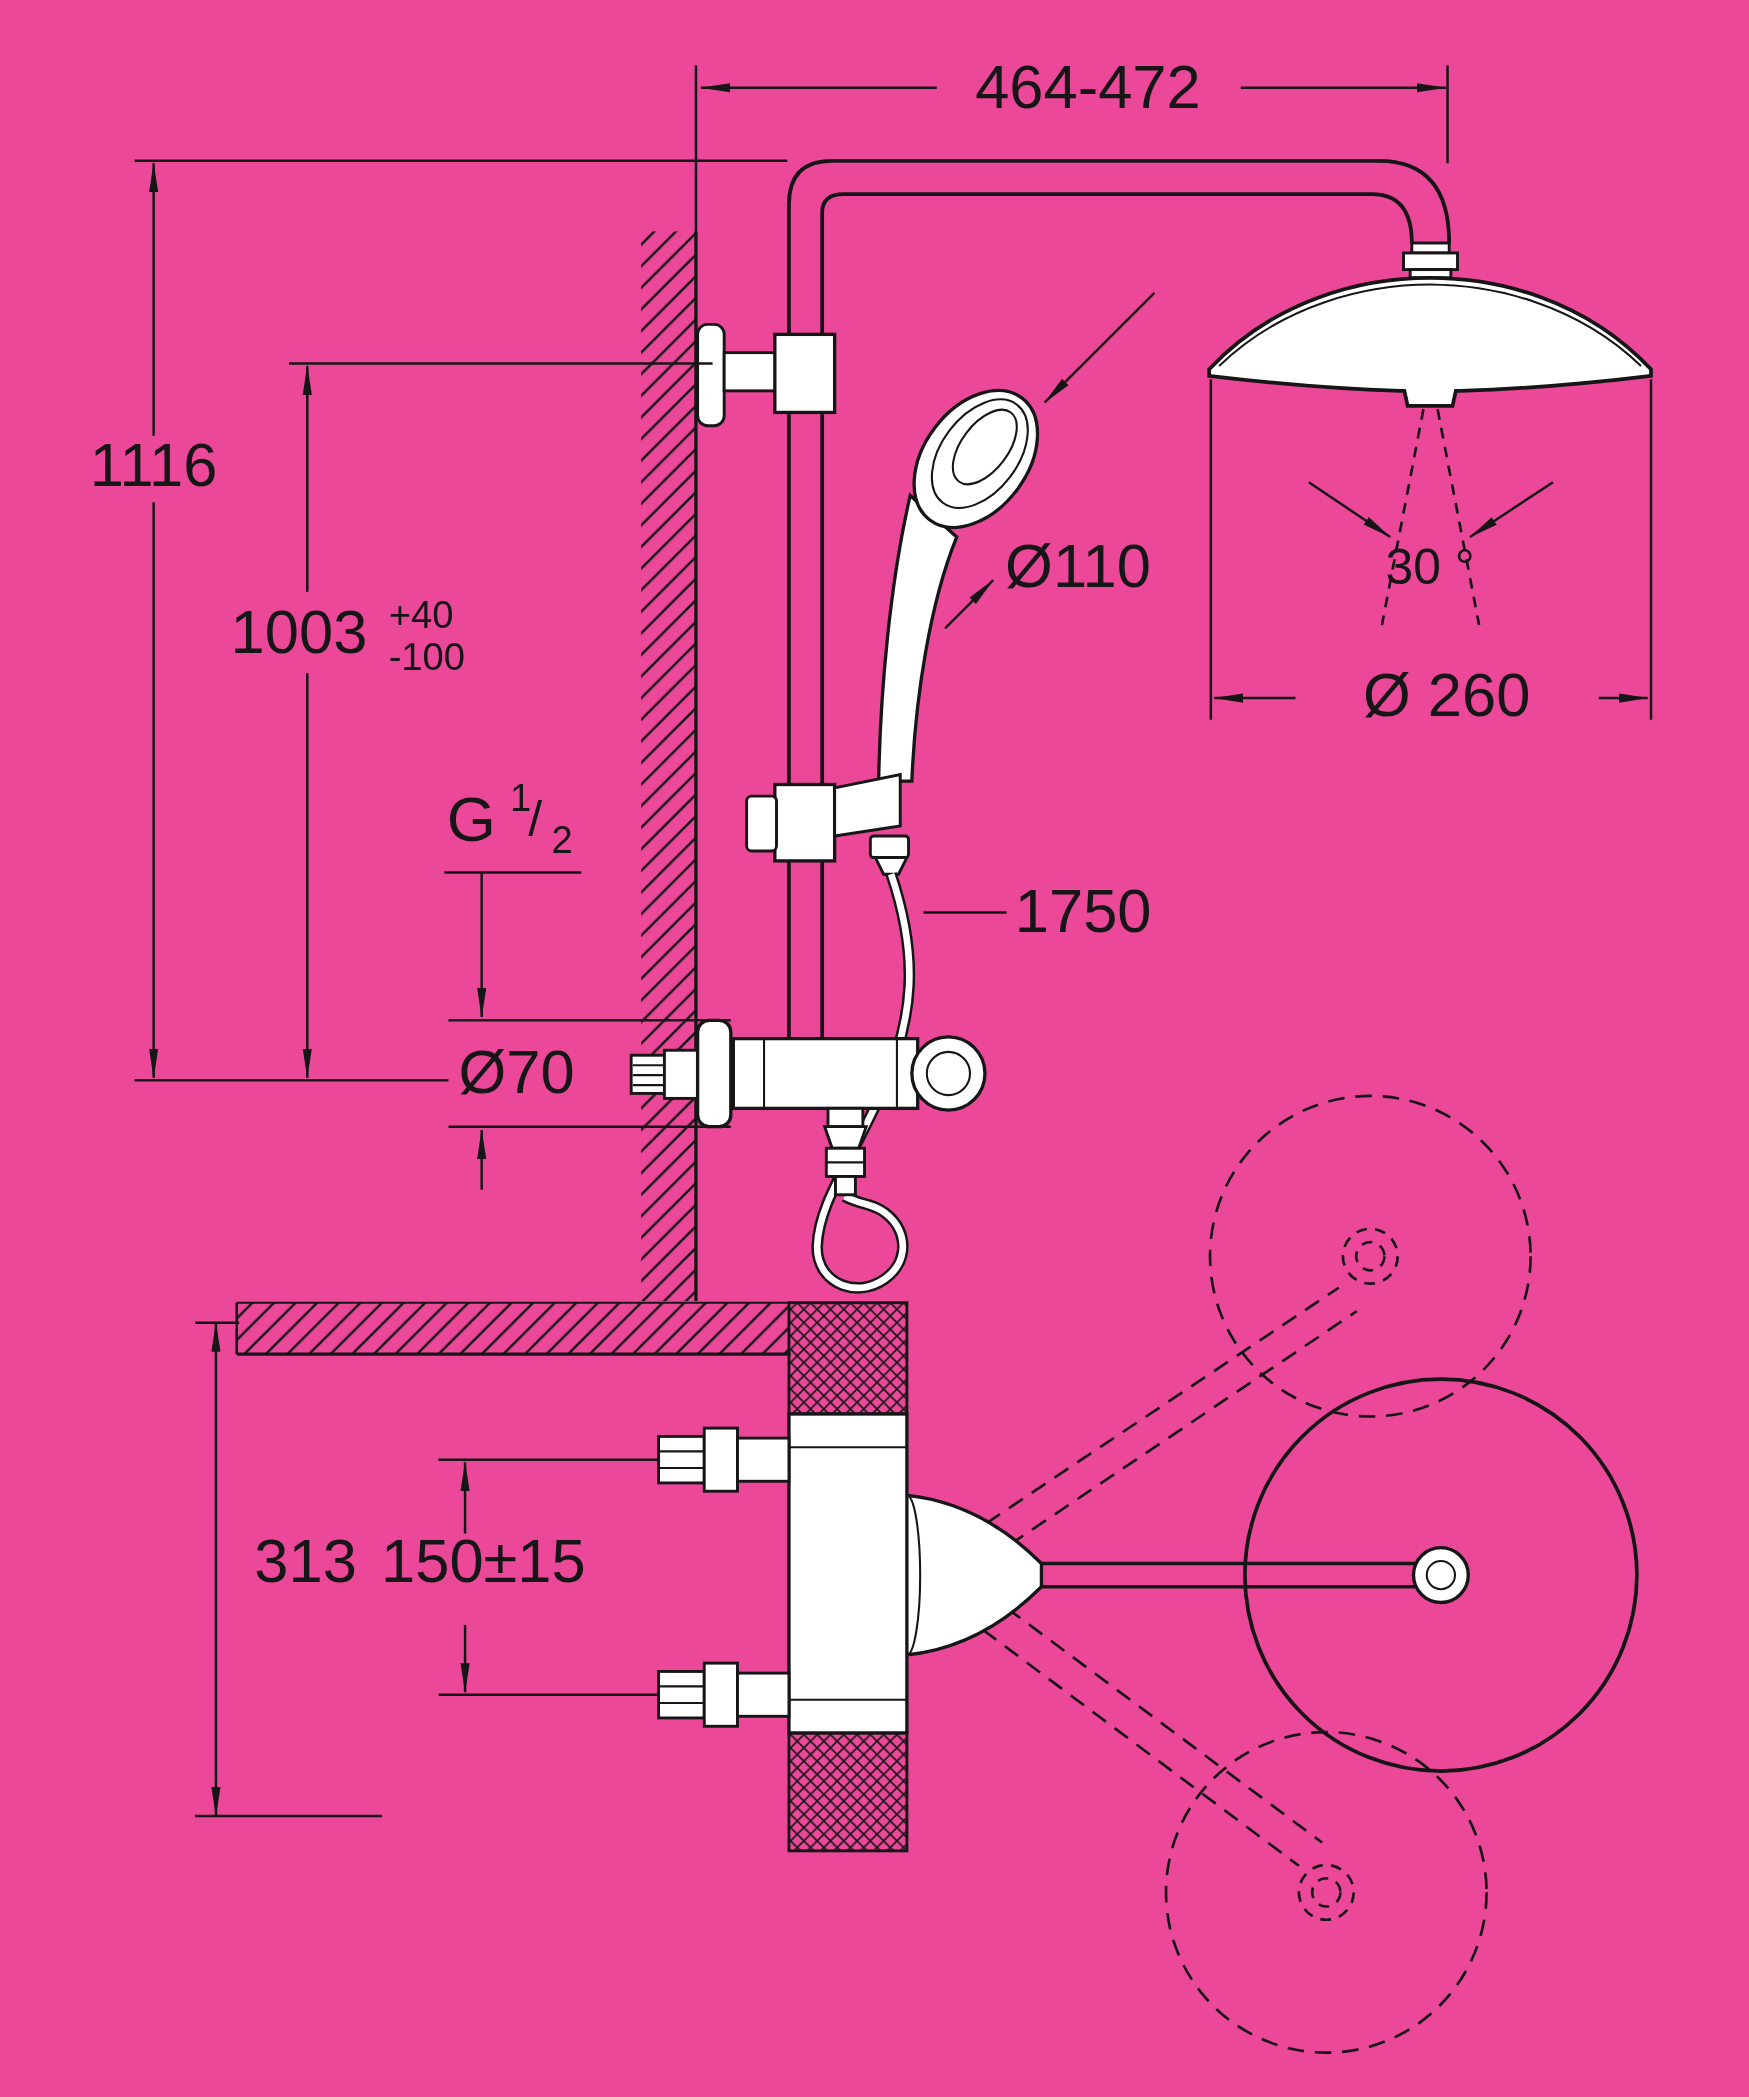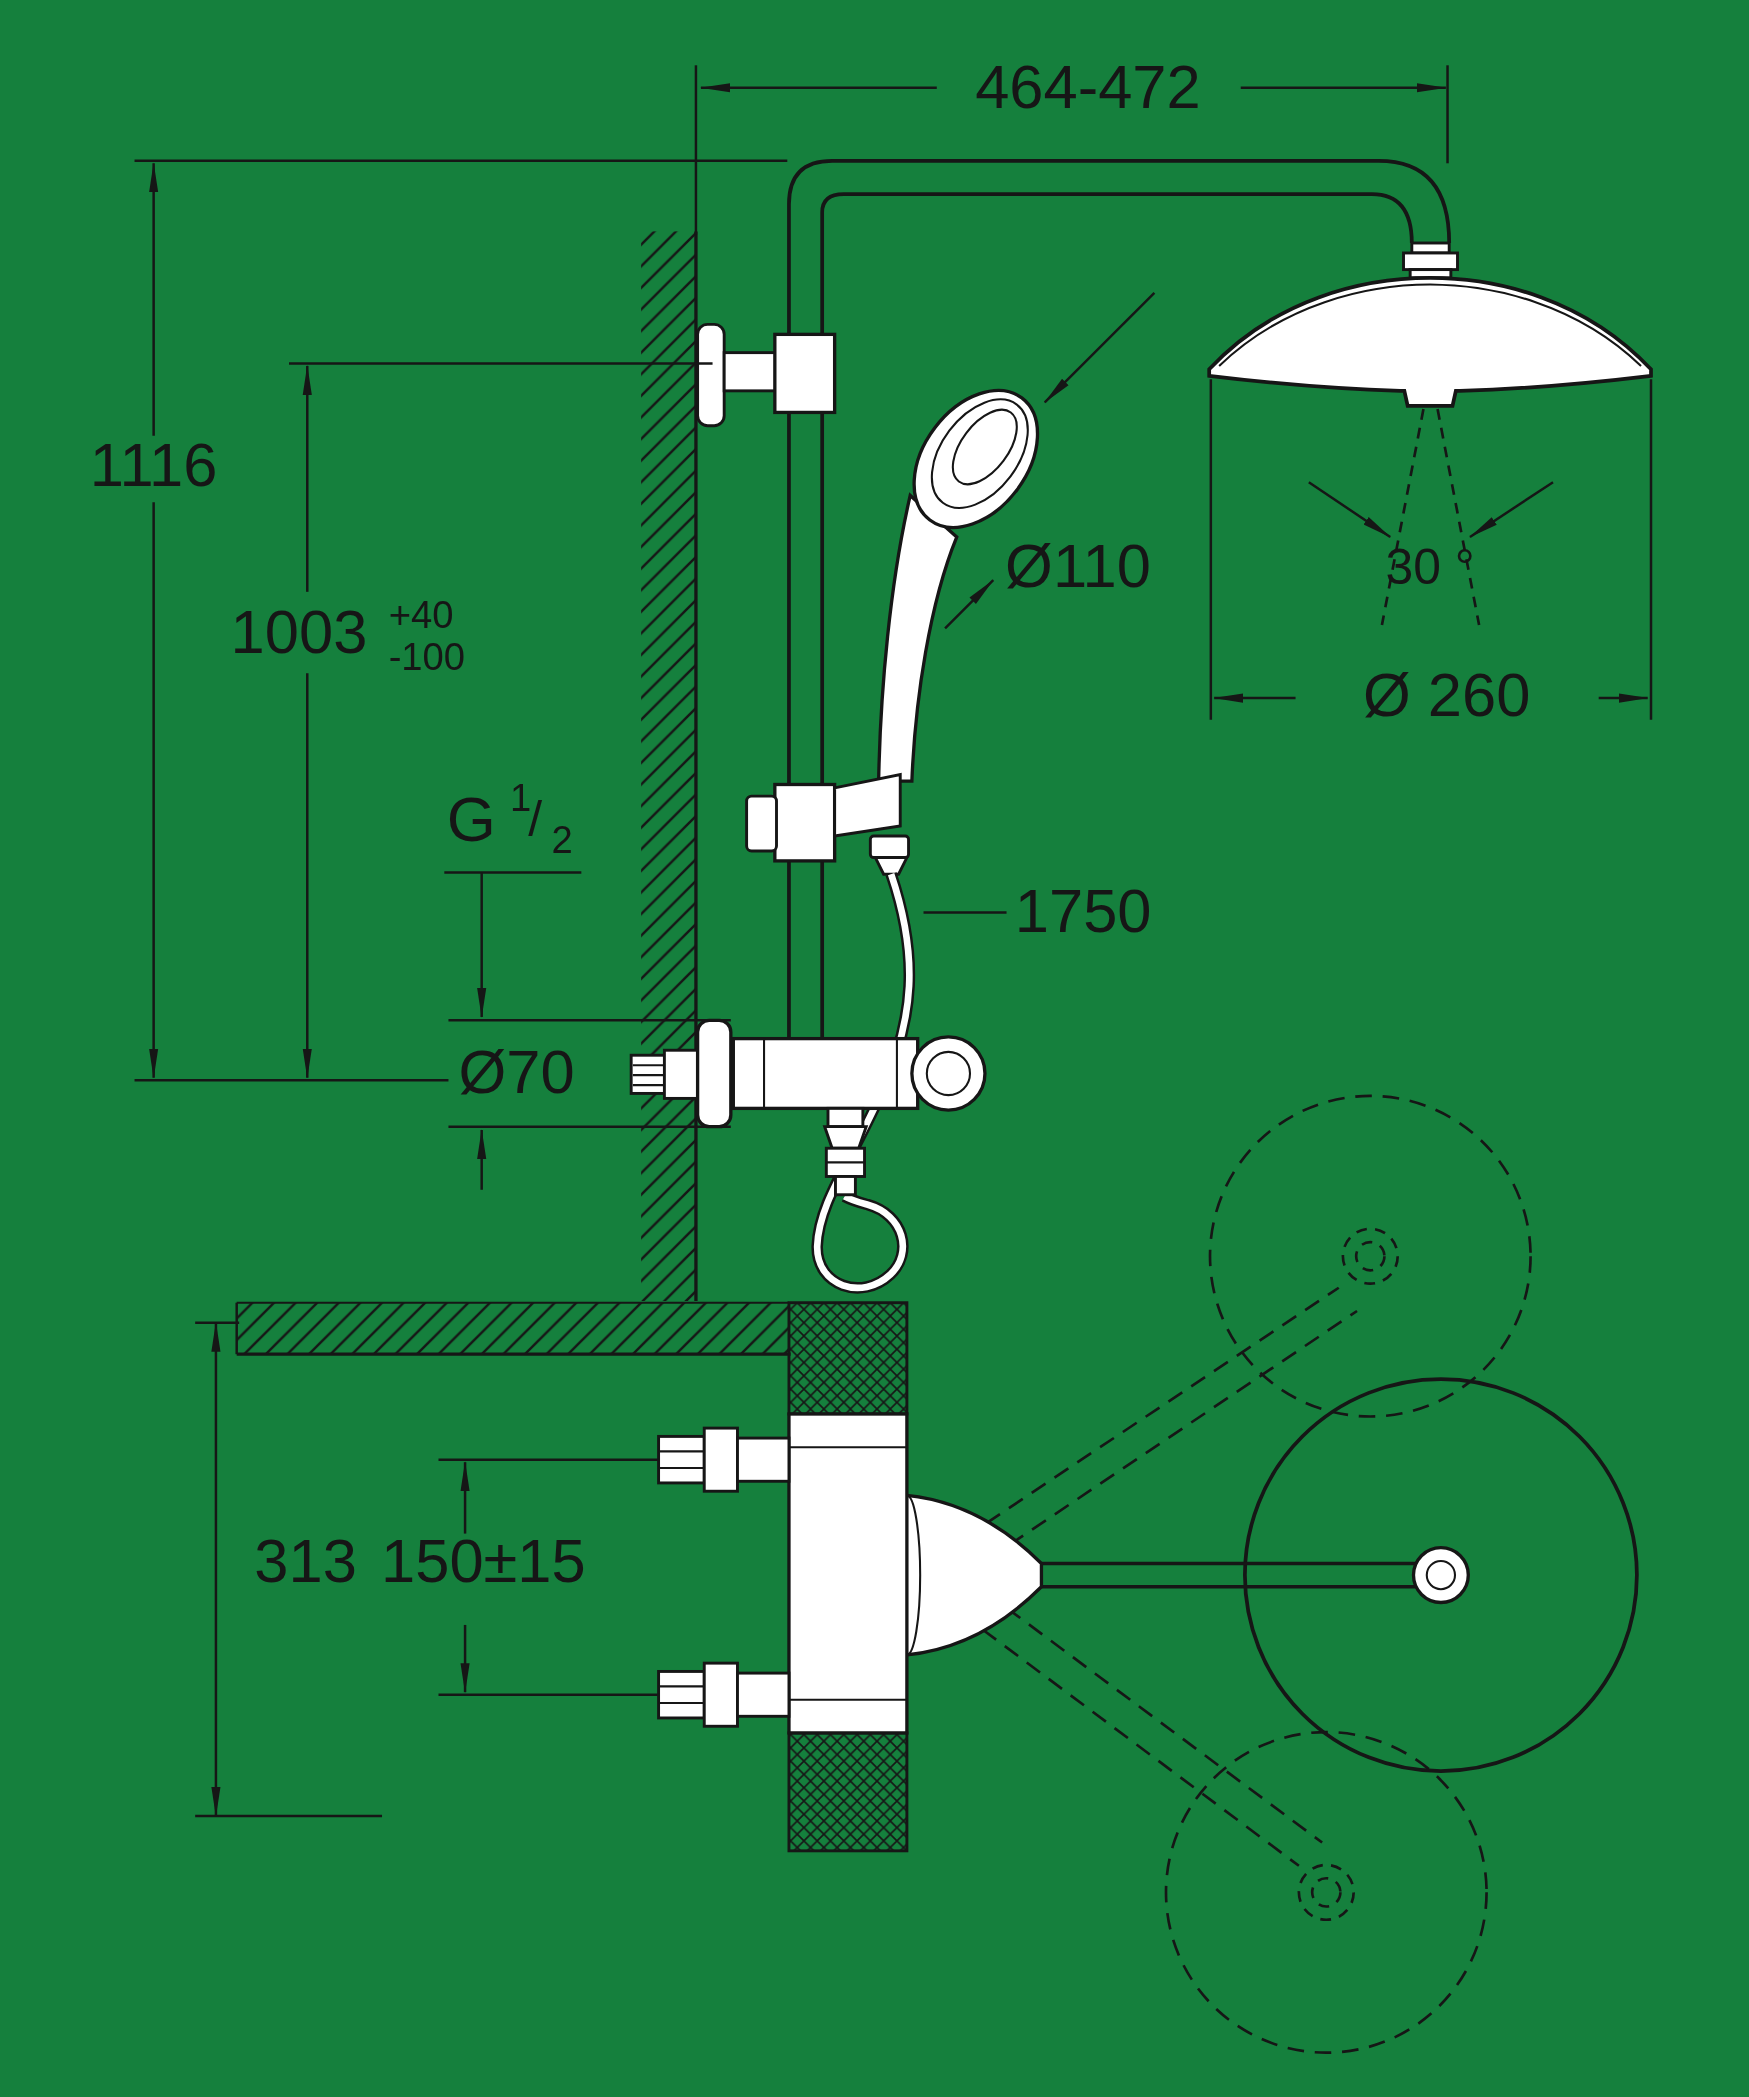--- a/index.html
+++ b/index.html
@@ -1,16 +1,16 @@
 <!DOCTYPE html>
 <html style="font-size:13.3px"><head>
 <meta charset="utf-8">
 <style>
   html,body{margin:0;padding:0;background:#ffffff;}
-  .page{width:1749px;height:2098px;position:relative;background:#15803d;}
+  .page{width:1749px;height:2098px;position:relative;background:#ec4899;}
   svg{display:block;}
   .ow{fill:#fff;stroke:#161616;stroke-width:4;}
   .ow35{fill:#fff;stroke:#161616;stroke-width:3.5;}
   .ln{fill:none;stroke:#161616;stroke-width:4.5;}
   .ln4{fill:none;stroke:#161616;stroke-width:4;}
   .thin{fill:none;stroke:#161616;stroke-width:2.5;}
   .dim{fill:none;stroke:#161616;stroke-width:3;}
   .dash{fill:none;stroke:#161616;stroke-width:3.2;stroke-dasharray:20 13;}
   .dashS{fill:none;stroke:#161616;stroke-width:3.2;stroke-dasharray:13 10;}
   .solid{fill:#fff;stroke:#161616;}

